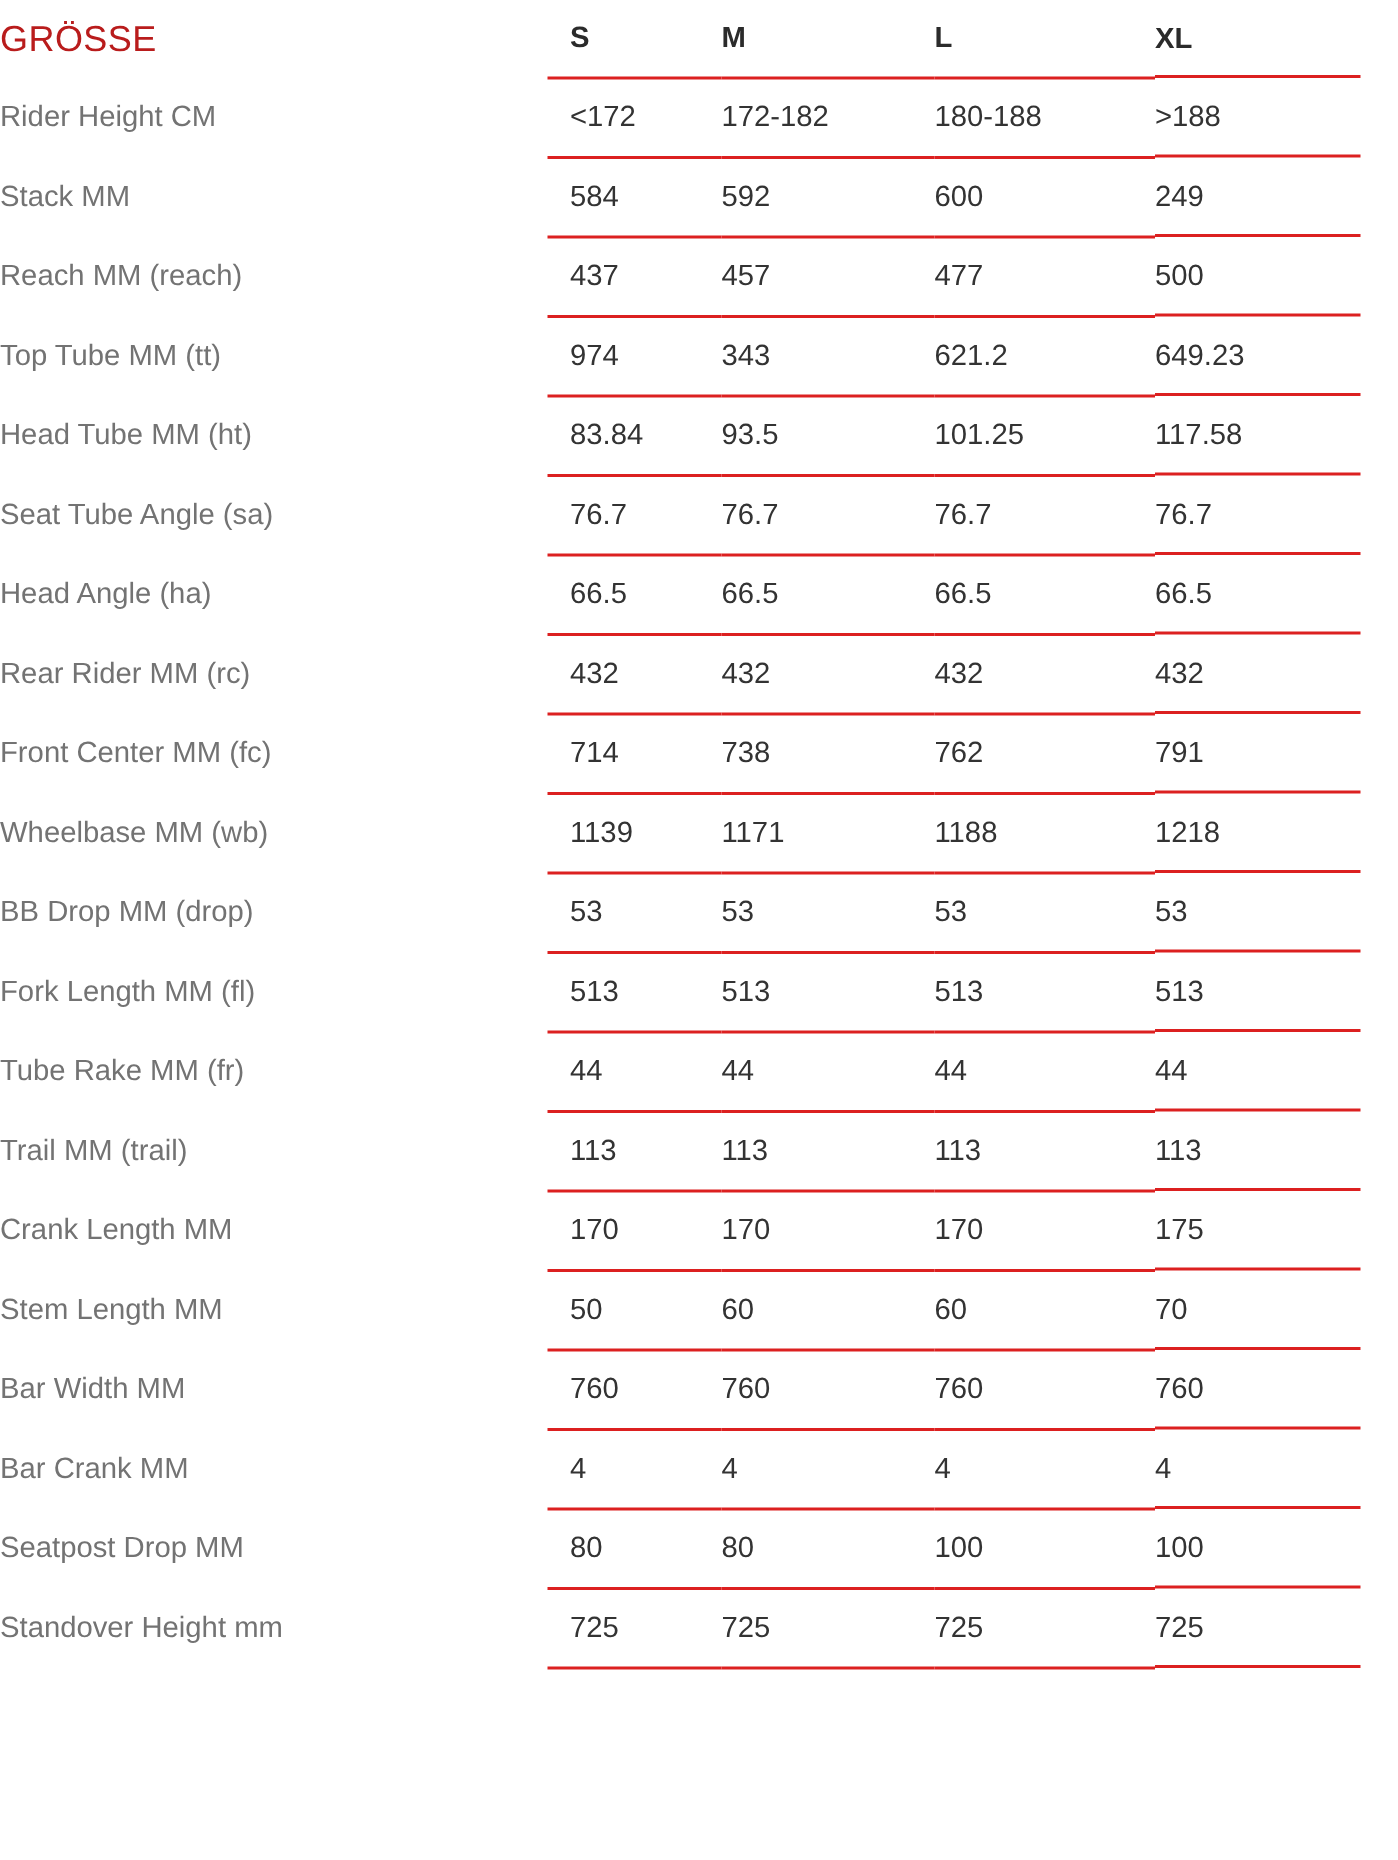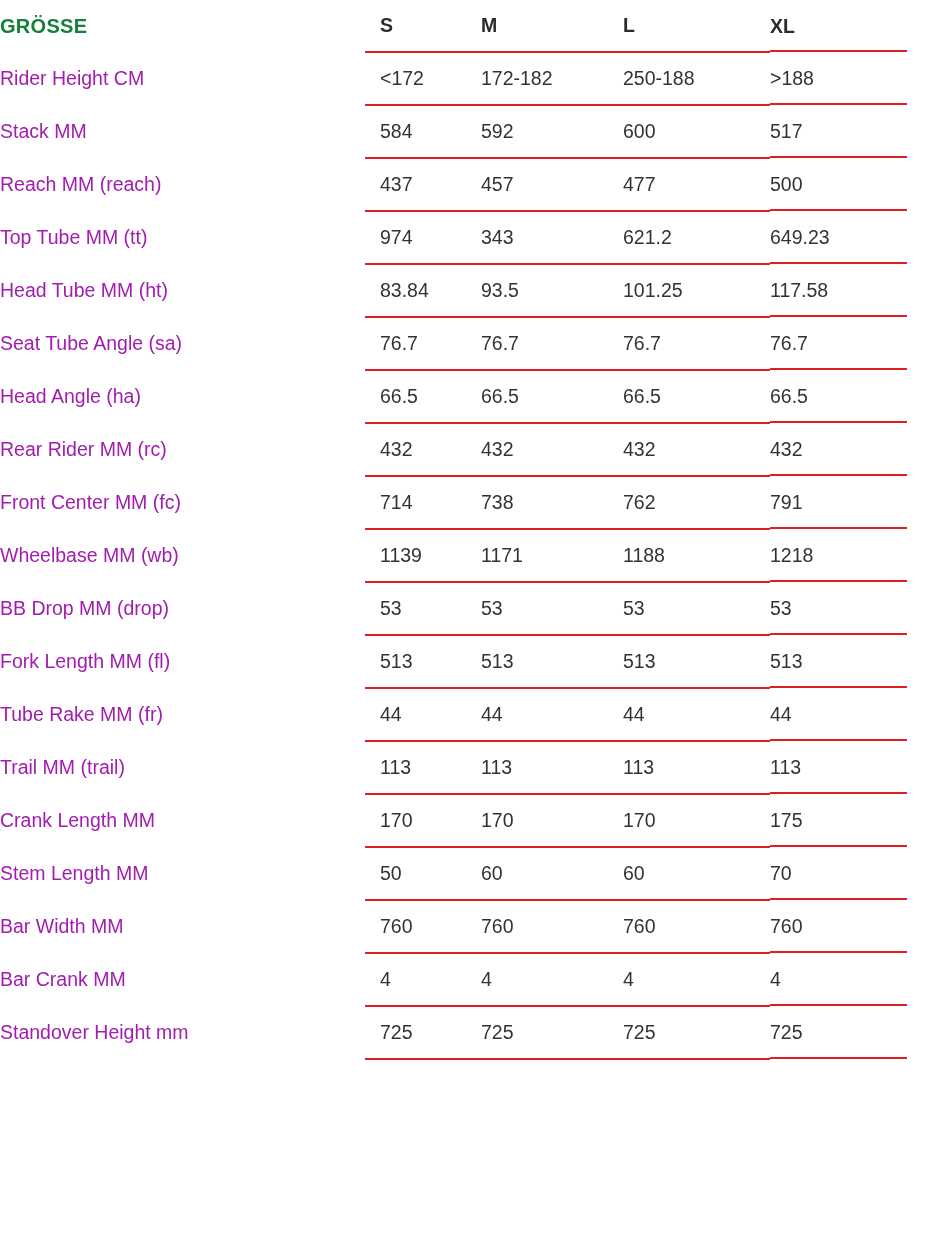--- a/index.html
+++ b/index.html
@@ -39,37 +39,37 @@
     vertical-align: middle;
     font-weight: normal;
     font-size: 19.5px;
     line-height: 51px;
     white-space: nowrap;
   }
 
   
   .lbl {
     padding-left: 24px;
-    color: #a21caf;
+    color: #737373;
     font-size: 19.5px;
   }
 
   
   .val {
     padding-left: 15px;
     color: #333333;
     border-bottom: 2px solid #DC2020;
   }
 
   
   .hdr-row th.lbl {
-    font-weight: bold;
-    font-size: 20px;
+    font-weight: normal;
+    font-size: 24px;
     letter-spacing: 0.3px;
-    color: #15803d;
+    color: #b91c1c;
   }
   .hdr-row th.val {
     font-weight: bold;
     color: #2b2b2b;
   }
 
   
   .geo-table td.val.first,
   .geo-table th.val.first {
     padding-left: 15px;
@@ -112,29 +112,29 @@
       <th class="val">M</th>
       <th class="val">L</th>
       <th class="val last">XL</th>
     </tr>
   </thead>
   <tbody id="geo-body">
       <tr>
         <th class="lbl">Rider Height CM</th>
         <td class="val first">&lt;172</td>
         <td class="val">172-182</td>
-        <td class="val">250-188</td>
+        <td class="val">180-188</td>
         <td class="val last">&gt;188</td>
       </tr>
       <tr>
         <th class="lbl">Stack MM</th>
         <td class="val first">584</td>
         <td class="val">592</td>
         <td class="val">600</td>
-        <td class="val last">517</td>
+        <td class="val last">249</td>
       </tr>
       <tr>
         <th class="lbl">Reach MM (reach)</th>
         <td class="val first">437</td>
         <td class="val">457</td>
         <td class="val">477</td>
         <td class="val last">500</td>
       </tr>
       <tr>
         <th class="lbl">Top Tube MM (tt)</th>
@@ -235,20 +235,27 @@
         <td class="val last">760</td>
       </tr>
       <tr>
         <th class="lbl">Bar Crank MM</th>
         <td class="val first">4</td>
         <td class="val">4</td>
         <td class="val">4</td>
         <td class="val last">4</td>
       </tr>
       <tr>
+        <th class="lbl">Seatpost Drop MM</th>
+        <td class="val first">80</td>
+        <td class="val">80</td>
+        <td class="val">100</td>
+        <td class="val last">100</td>
+      </tr>
+      <tr>
         <th class="lbl">Standover Height mm</th>
         <td class="val first">725</td>
         <td class="val">725</td>
         <td class="val">725</td>
         <td class="val last">725</td>
       </tr>
     </tbody>
 </table>
 
 </body></html>

